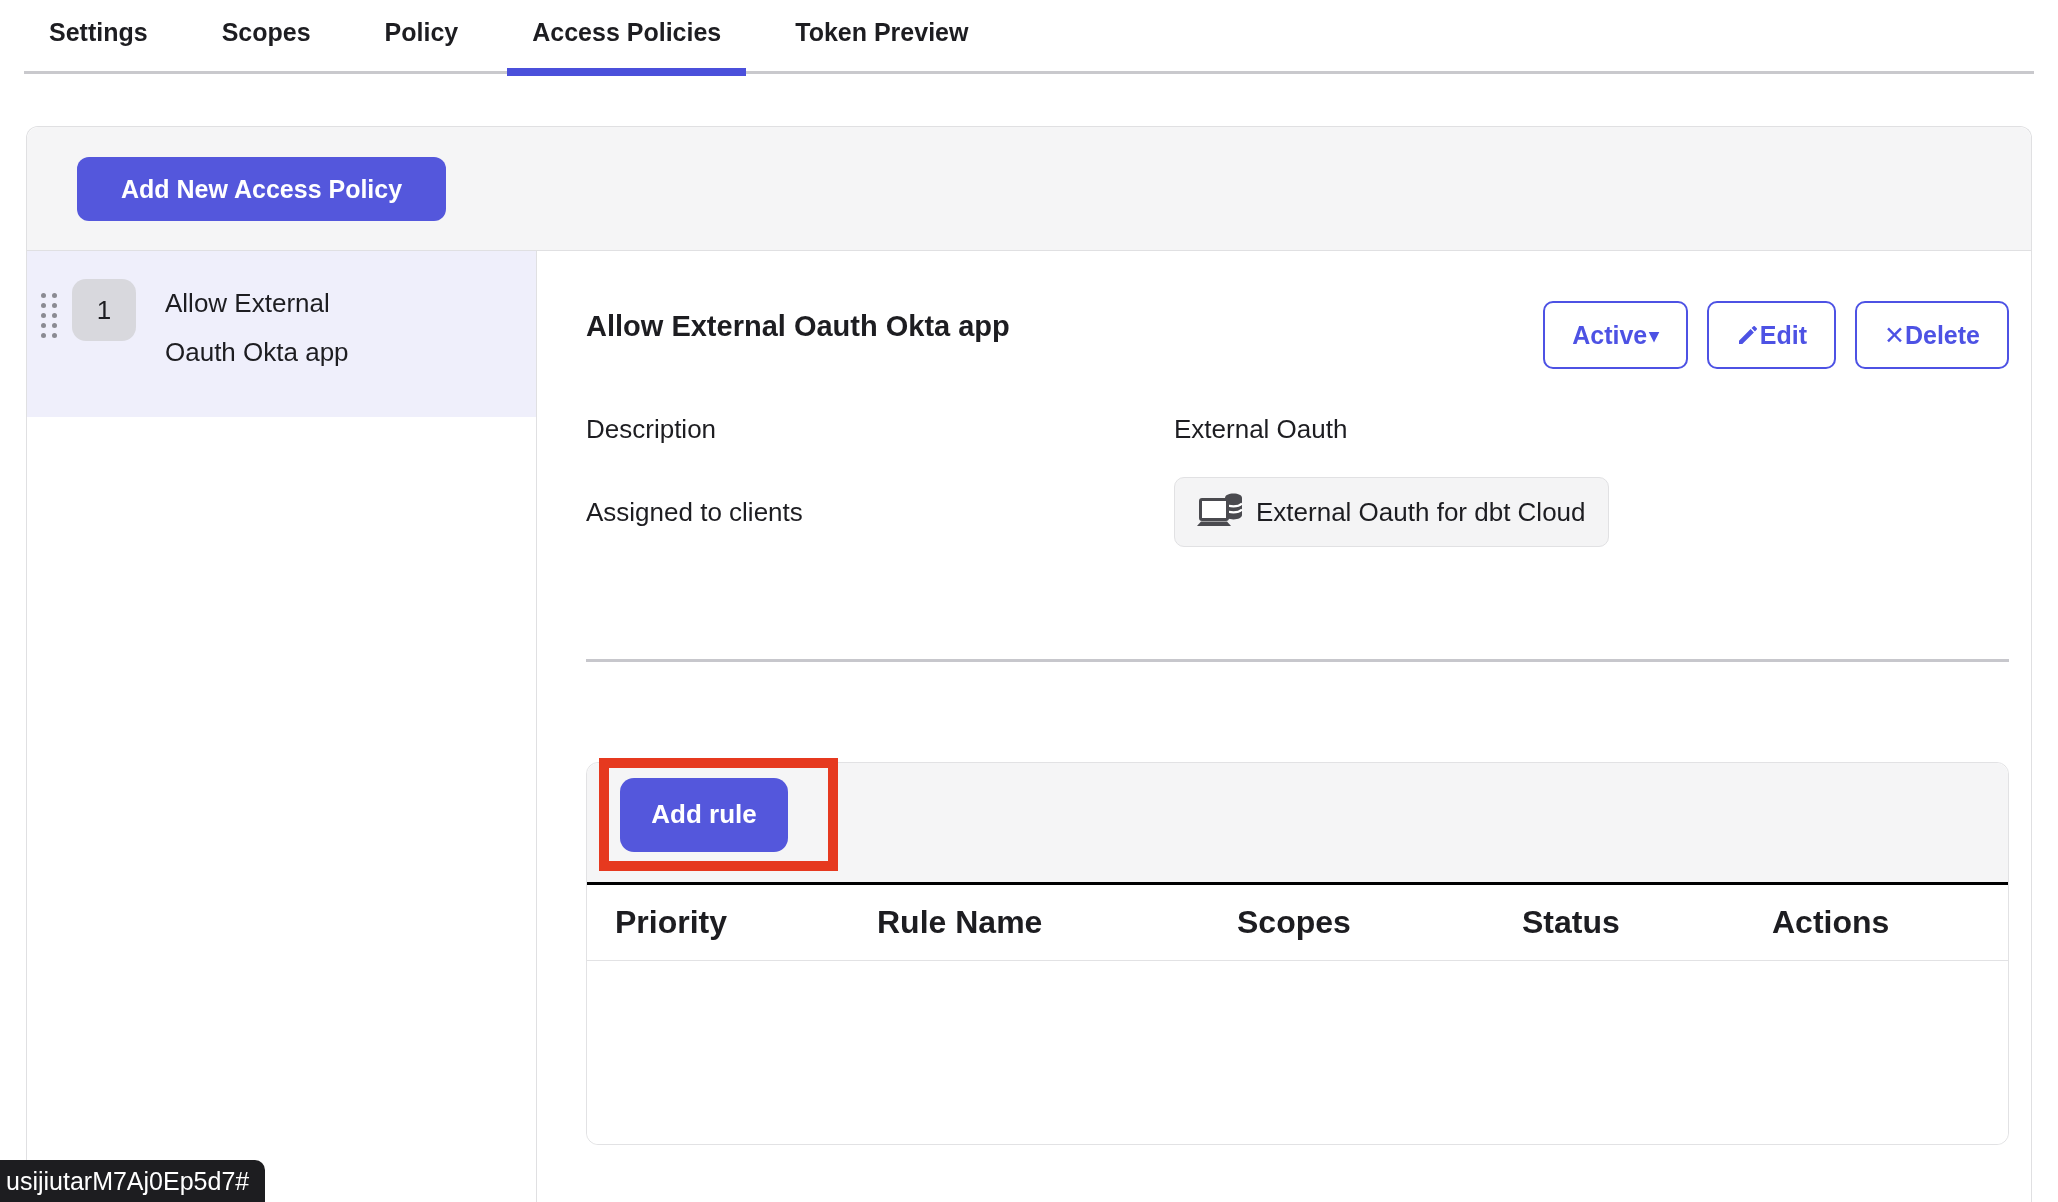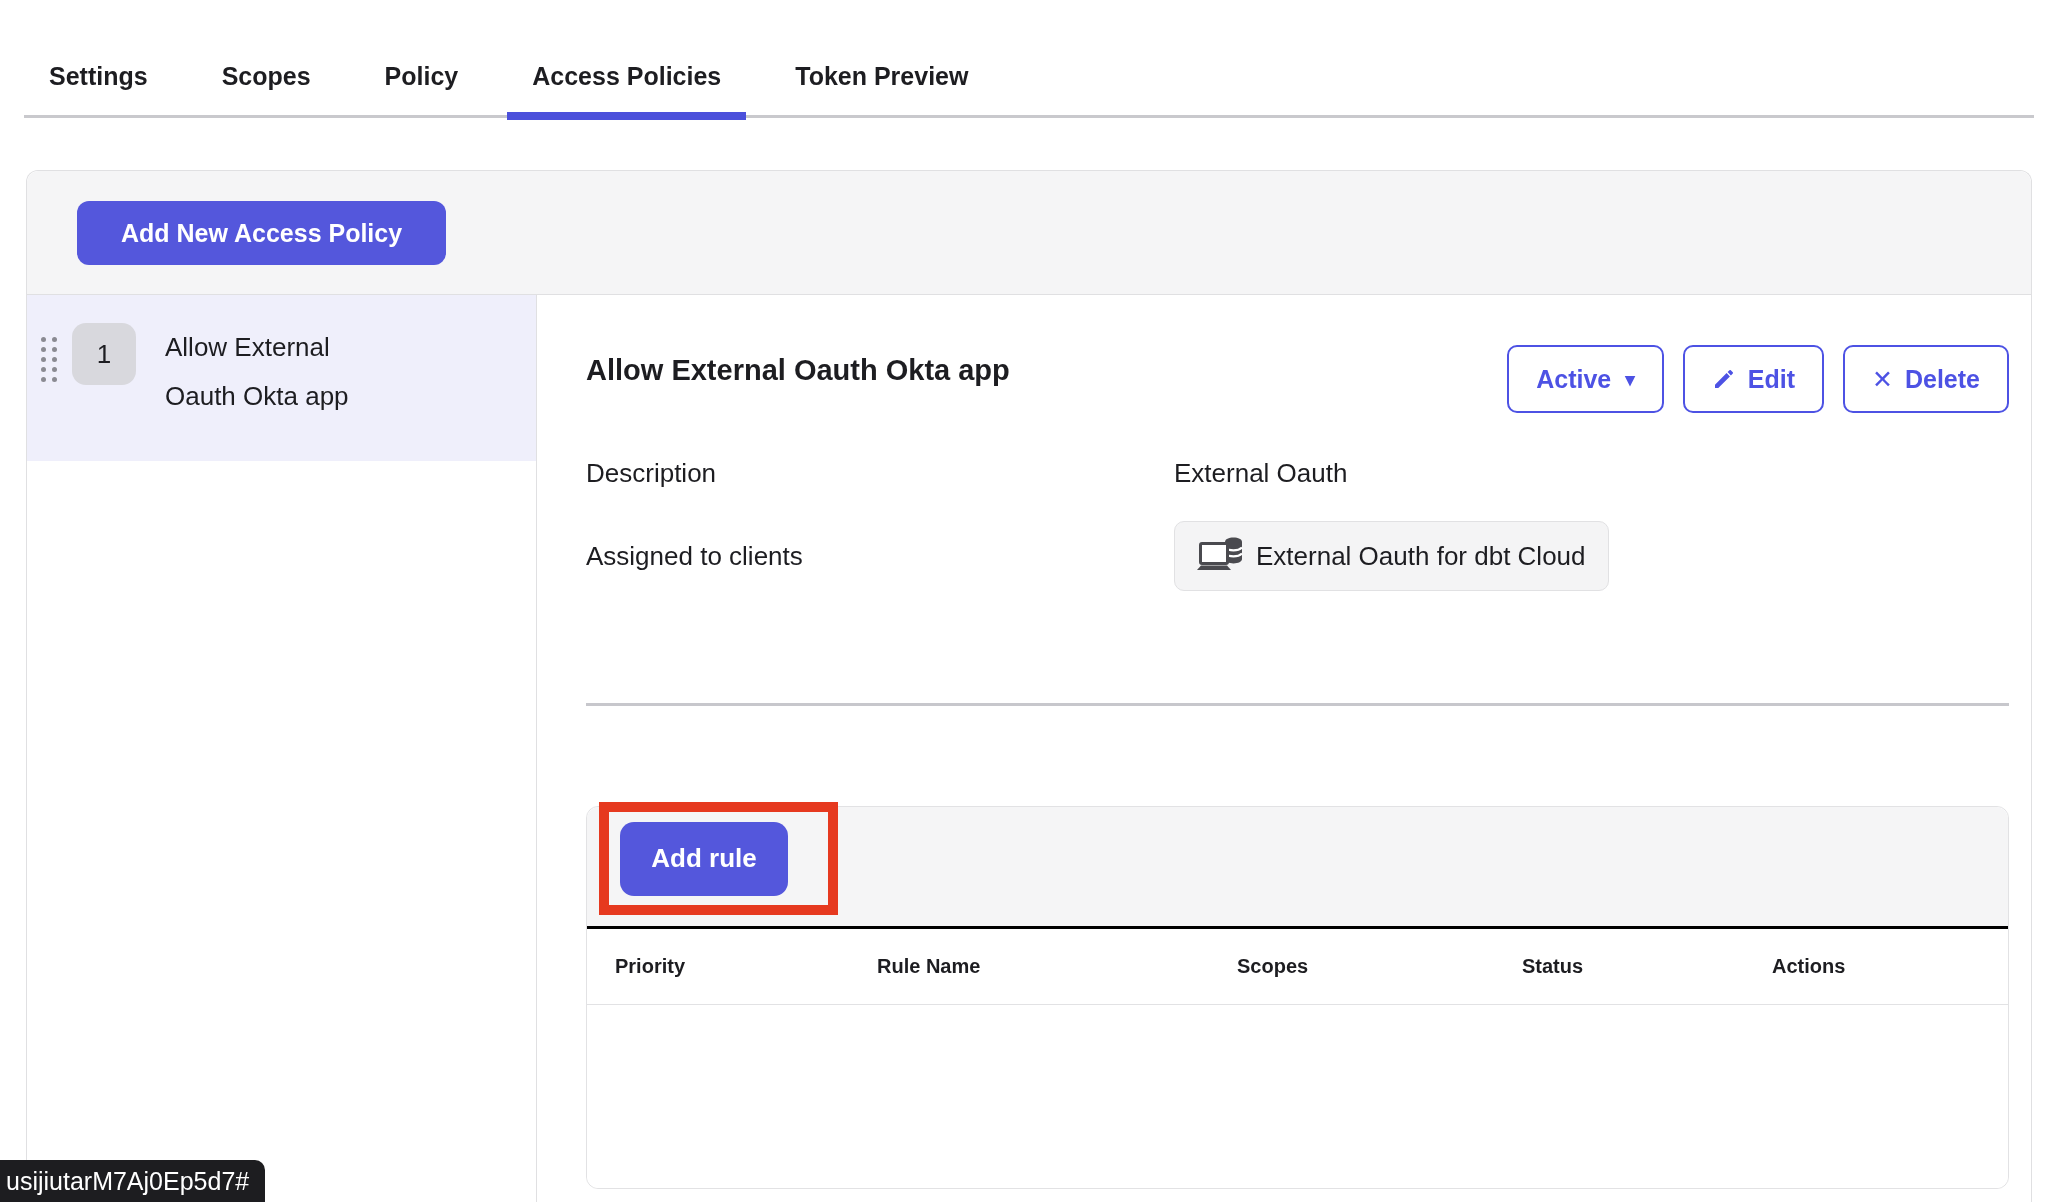--- a/index.html
+++ b/index.html
@@ -3,21 +3,21 @@
 <meta charset="utf-8">
 <style>
   * { margin:0; padding:0; box-sizing:border-box; }
   html,body { width:2058px; height:1202px; overflow:hidden; background:#fff;
     font-family:"Liberation Sans", sans-serif; color:#1d1d21; }
 
   
   .tabbar { display:flex; column-gap:74px; margin:0 24px; padding:18px 0 24px 25px;
     border-bottom:3px solid #c9c9cd; }
   .tab { position:relative; font-size:25px; font-weight:700; color:#1d1d21;
-    cursor:pointer; white-space:nowrap;margin-top:44px; }
+    cursor:pointer; white-space:nowrap; }
   .tab.active::after { content:""; position:absolute; left:-25px; right:-25px;
     bottom:-29px; height:8px; background:var(--tab_underline,#4b50db); }
 
   
   .panel { margin:52px 26px 0 26px; border:1px solid #e0e0e2; border-bottom:none;
     border-radius:12px 12px 0 0; height:1077px; display:flex; flex-direction:column; }
   .panel-header { background:#f5f5f6; border-bottom:1px solid #e0e0e2;
     border-radius:12px 12px 0 0; height:124px; flex:0 0 auto; }
   .btn-primary { display:inline-flex; align-items:center; justify-content:center;
     background:var(--accent,#5457dc); color:#fff; font-weight:700; border:none;
@@ -37,21 +37,21 @@
   .priority-badge { width:64px; height:62px; margin-left:15px; background:#d8d8dd;
     border-radius:14px; display:flex; align-items:center; justify-content:center;
     font-size:26px; flex:0 0 auto; }
   .policy-name { margin-left:29px; font-size:26px; line-height:49px; width:232px; }
 
   
   .content { flex:1; padding:50px 22px 0 49px; min-width:0; }
   .detail-head { display:flex; justify-content:space-between; align-items:flex-start; }
   .detail-title { font-size:29px; font-weight:700; padding-top:9px; }
   .btn-row { display:flex; gap:19px; }
-  .btn-outline { display:inline-flex; align-items:center; gap:12px; height:68px;
+  .btn-outline { display:inline-flex; align-items:center; height:68px;
     padding:0 27px; background:#fff; border:2px solid var(--outline,#4d52e4);
     border-radius:10px; color:var(--outline,#4d52e4); font-size:25px; font-weight:700;
     cursor:pointer; font-family:inherit; }
   .caret { font-size:19px; margin-left:2px; }
   .xmark { font-size:25px; font-weight:400; }
   .btn-outline svg { display:block; }
 
   .meta { margin-top:45px; display:grid; grid-template-columns:588px 1fr;
     row-gap:32px; align-items:center; }
   .meta-label, .meta-value { font-size:26px; }
@@ -65,21 +65,21 @@
   
   .rules-panel { margin-top:100px; border:1px solid #e2e2e4; border-radius:12px; }
   .rules-header { position:relative; height:122px; background:#f5f5f6;
     border-bottom:3px solid #000000; border-radius:12px 12px 0 0; }
   .red-annotation { position:absolute; left:12px; top:-5px; width:239px; height:113px;
     border:10px solid var(--annotation,#e6391f); display:flex; align-items:center;
     padding-left:11px; pointer-events:none; }
   .add-rule-btn { width:168px; height:74px; border-radius:14px; font-size:26px;
     pointer-events:auto; }
   .rules-cols { display:flex; align-items:center; height:76px;
-    border-bottom:1px solid #e2e2e4; font-size:20px; font-weight:700;
+    border-bottom:1px solid #e2e2e4; font-size:32px; font-weight:700;
     padding-left:28px; }
   .rules-cols .col1 { width:262px; } .rules-cols .col2 { width:360px; }
   .rules-cols .col3 { width:285px; } .rules-cols .col4 { width:250px; }
   .rules-cols .col5 { flex:1; }
   .rules-body { height:183px; border-radius:0 0 12px 12px; background:#fff; }
 
   
   .url-tooltip { position:fixed; left:0; bottom:-10px; background:#1d1d20; color:#fff;
     font-size:25px; padding:7px 16px 16px 6px; border-radius:0 10px 0 0; }
 </style>

